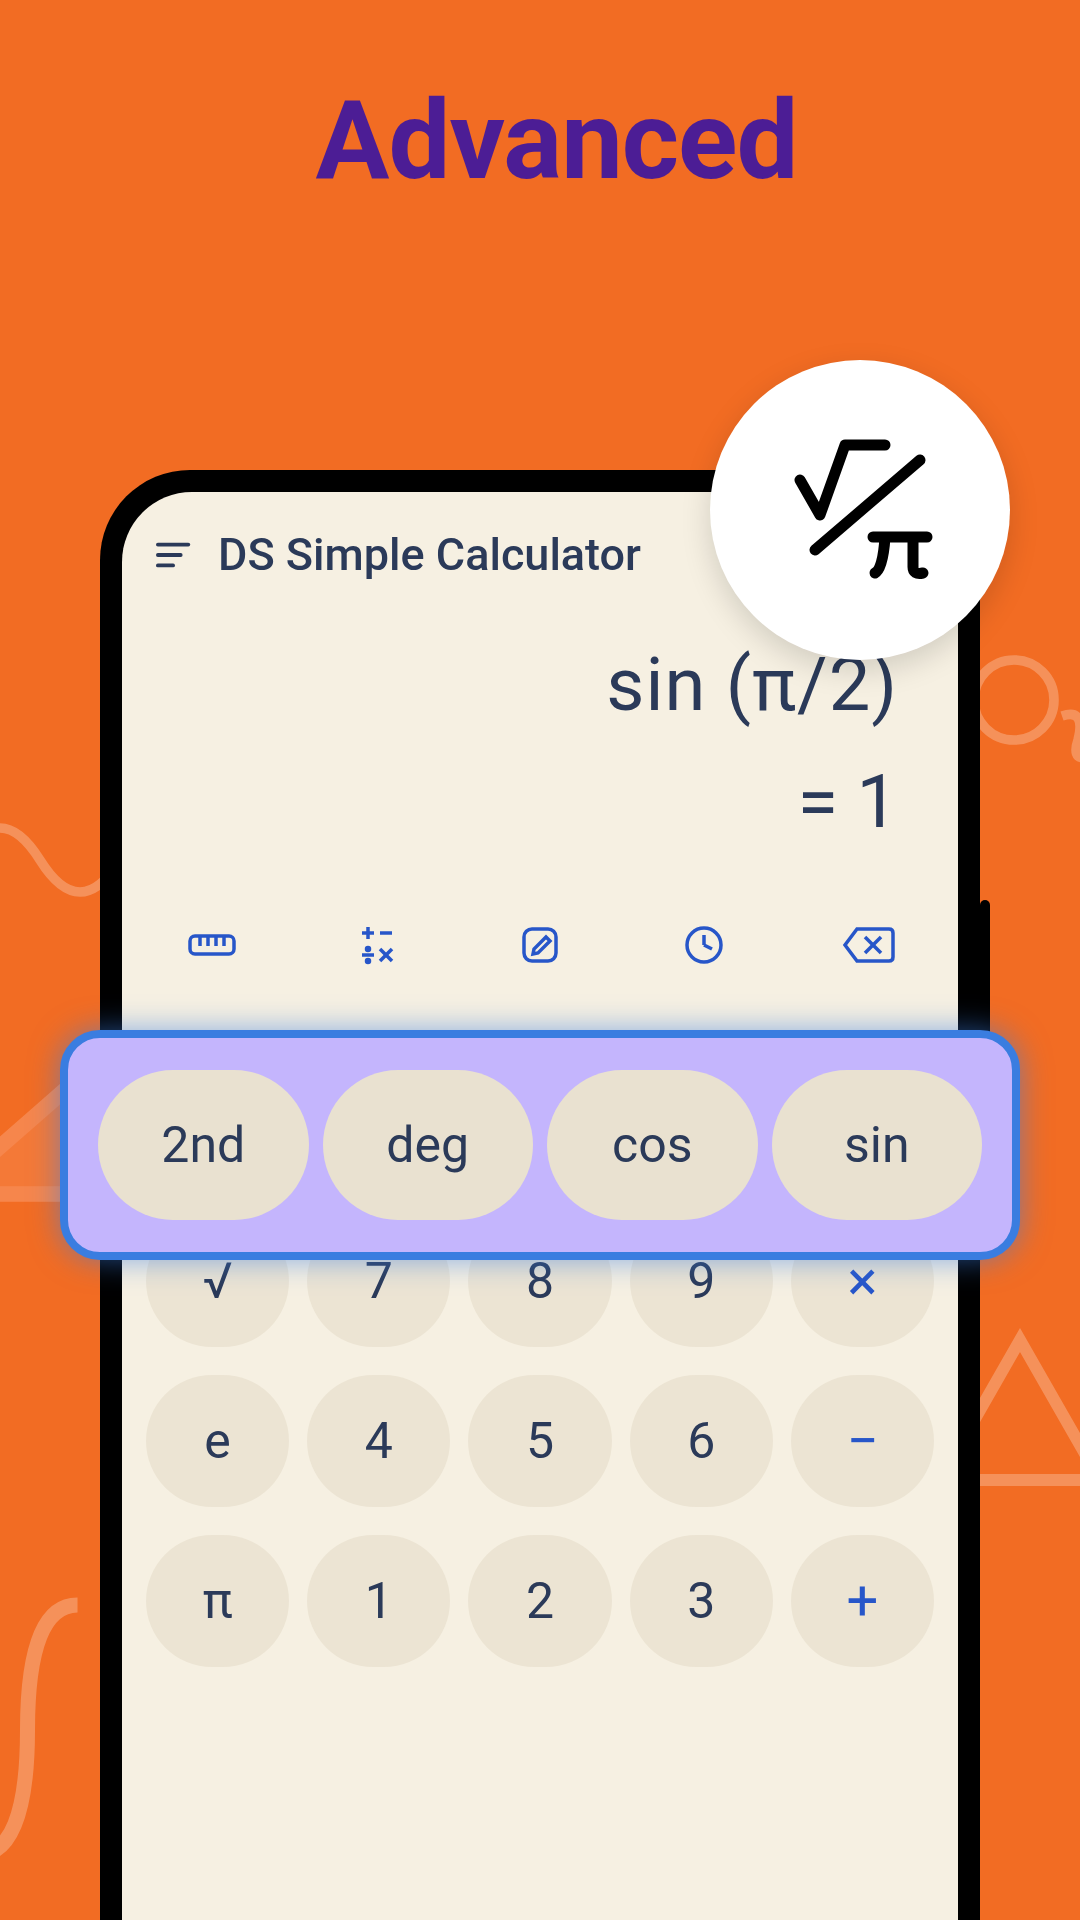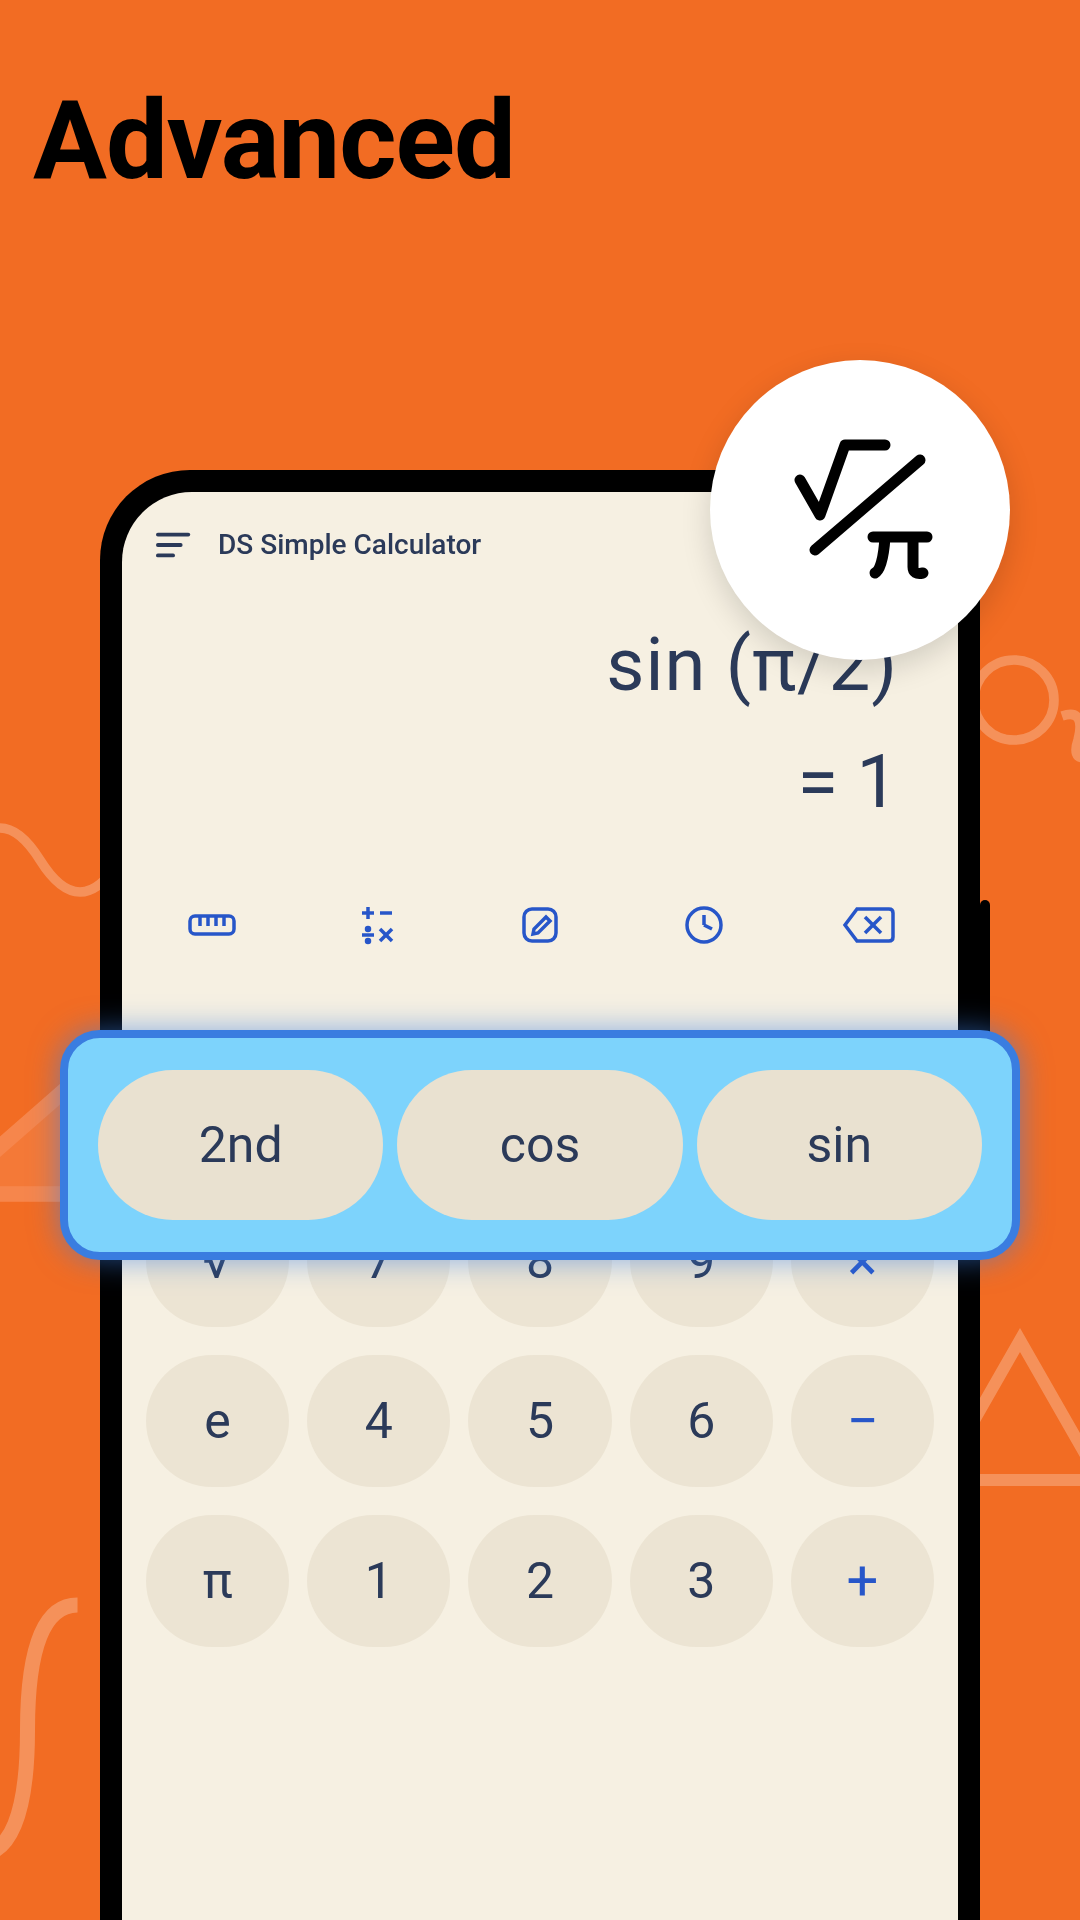--- a/index.html
+++ b/index.html
@@ -7,21 +7,22 @@
   body {
     background: #f26c23;
     font-family: -apple-system, BlinkMacSystemFont, "Segoe UI", Roboto, Helvetica, Arial, sans-serif;
     position: relative;
   }
 
   .promo-title {
     position: absolute;
     top: 80px;
     left: 0; right: 0;
-    color: #000000;
+    text-align: center;
+    color: #4c1d95;
     font-size: 110px;
     font-weight: 700;
     line-height: 1.1;
     letter-spacing: -1px;
     margin-left: 33px;
   }
 
   
   .doodle {
     position: absolute;
@@ -62,21 +63,21 @@
 
   
   .app-header {
     display: flex;
     align-items: center;
     gap: 24px;
     padding: 36px 34px 20px 34px;
     color: #2b3a59;
   }
   .menu-icon { width: 38px; height: 30px; }
-  .app-title { font-size: 28px; font-weight: 500; color: #2b3a59; }
+  .app-title { font-size: 45px; font-weight: 500; color: #2b3a59; }
 
   
   .calc-display {
     padding: 40px 60px 40px 40px;
     text-align: right;
     margin-left: 8px;
   }
   .expr {
     font-size: 74px;
     color: #2b3a59;
@@ -132,21 +133,21 @@
   .key.op { color: #2756c9; font-size: 56px; }
   .key.clear { color: #c23a2a; }
 
   
   .sci-highlight {
     position: absolute;
     top: 1030px;
     left: 60px;
     width: 960px;
     height: 230px;
-    background: #7dd3fc;
+    background: #c4b5fd;
     border: 8px solid #3a7de0;
     border-radius: 40px;
     box-shadow: 0 0 30px rgba(58,125,224,0.6);
     display: flex;
     align-items: center;
     justify-content: space-between;
     padding: 0 30px;
     gap: 14px;
     z-index: 20;
   }
@@ -299,20 +300,21 @@
         <div class="key">3</div>
         <div class="key op">+</div>
       </div>
     </div>
 
   </div>
 </div>
 
 <div class="sci-highlight">
   <div class="sci-key">2nd</div>
+  <div class="sci-key">deg</div>
   <div class="sci-key">cos</div>
   <div class="sci-key">sin</div>
 </div>
 
 <div class="badge">
   <svg viewBox="0 0 170 170">
     <path d="M25 55 L45 90 L70 20 L110 20" fill="none" stroke="#000" stroke-width="11" stroke-linecap="round" stroke-linejoin="round"></path>
     <line x1="40" y1="125" x2="145" y2="35" stroke="#000" stroke-width="11" stroke-linecap="round"></line>
     <g transform="translate(92,98)">
       <path d="M6 14 L60 14 M18 14 Q16 46 8 50 M46 14 L46 44 Q46 52 56 50" fill="none" stroke="#000" stroke-width="11" stroke-linecap="round"></path>

